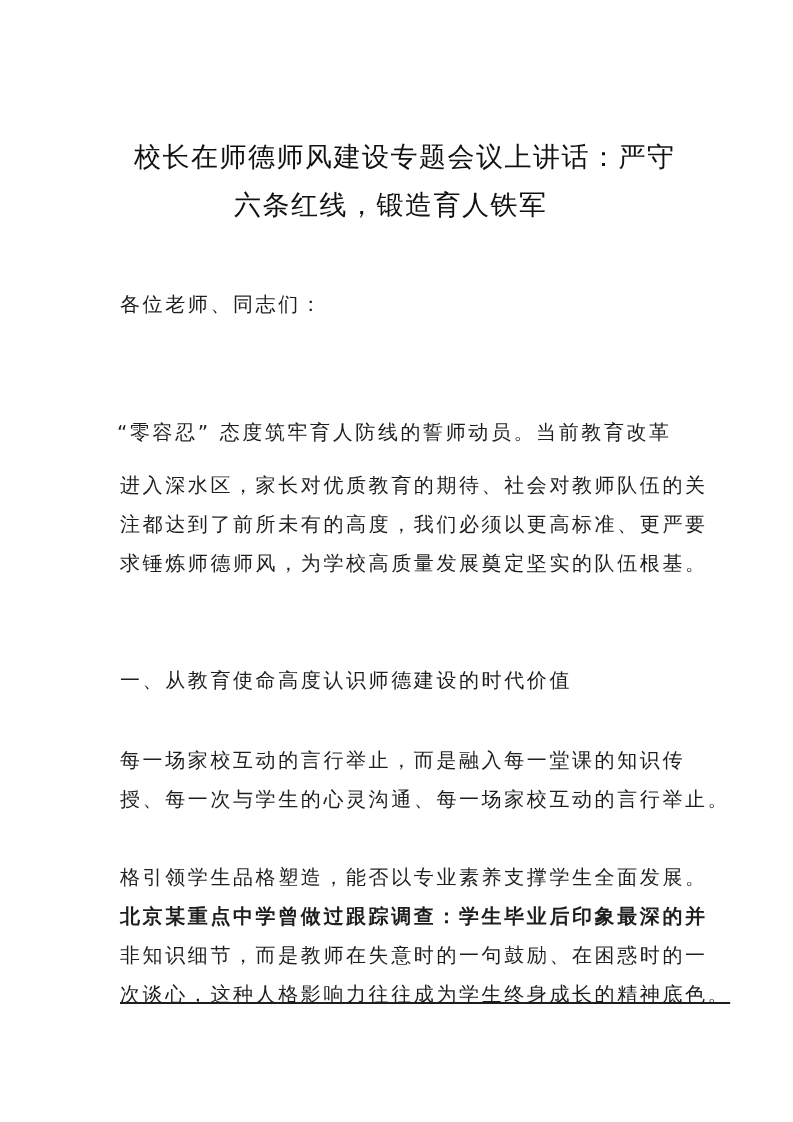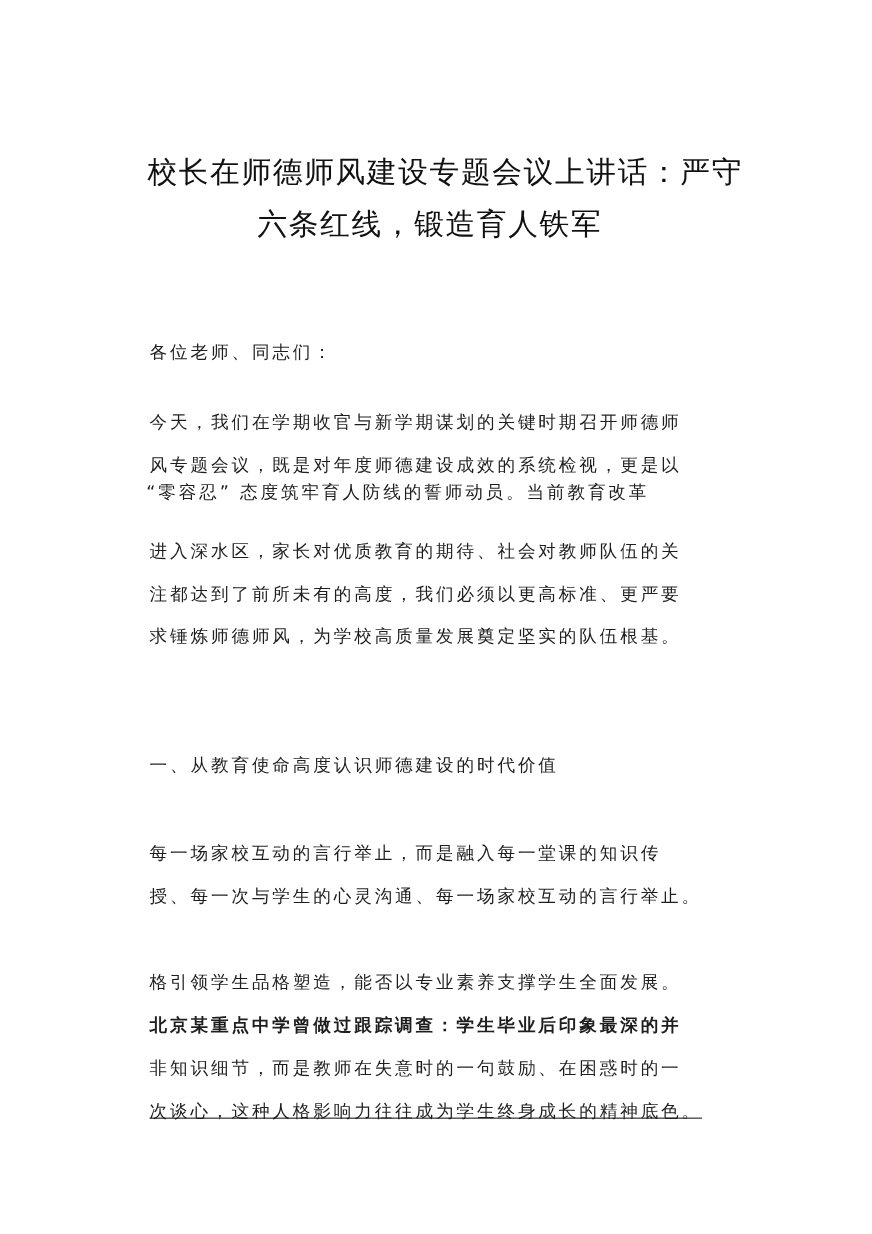--- a/index.html
+++ b/index.html
@@ -30,41 +30,39 @@
       white-space: nowrap;
       color: #111;
       font-weight: normal;
       margin: 12px;
     }
     #title-1 { left: 122px; top: 128px; }
     #title-2 { left: 222px; top: 176px; }
     .line {
       position: absolute;
       left: 120px;
-      font-size: 16px;
+      font-size: 20px;
       line-height: 24px;
       letter-spacing: 2.6px;
       white-space: nowrap;
       color: #1e1e1e;
-      margin: 16px;
+      margin: 0;
       text-align: center;
     }
   </style>
 </head>
 <body>
 
 <div class="page">
 
   <h1 class="title-line" id="title-1">校长在师德师风建设专题会议上讲话：严守</h1>
   <h1 class="title-line" id="title-2">六条红线，锻造育人铁军</h1>
 
   <p class="line" style="top:292px;">各位老师、同志们：</p>
 
-  <p class="line" style="top:356px;">今天，我们在学期收官与新学期谋划的关键时期召开师德师</p>
-  <p class="line" style="top:395px;">风专题会议，既是对年度师德建设成效的系统检视，更是以</p>
   <p class="line" style="top:420px; left:117px;">“零容忍” 态度筑牢育人防线的誓师动员。当前教育改革</p>
   <p class="line" style="top:473px;">进入深水区，家长对优质教育的期待、社会对教师队伍的关</p>
   <p class="line" style="top:512px;">注都达到了前所未有的高度，我们必须以更高标准、更严要</p>
   <p class="line" style="top:551px;">求锤炼师德师风，为学校高质量发展奠定坚实的队伍根基。</p>
 
   <p class="line" style="top:668px;">一、从教育使命高度认识师德建设的时代价值</p>
 
   <p class="line" style="top:748px;">每一场家校互动的言行举止，而是融入每一堂课的知识传</p>
   <p class="line" style="top:787px;">授、每一次与学生的心灵沟通、每一场家校互动的言行举止。</p>
   <p class="line" style="top:865px;">格引领学生品格塑造，能否以专业素养支撑学生全面发展。</p>

